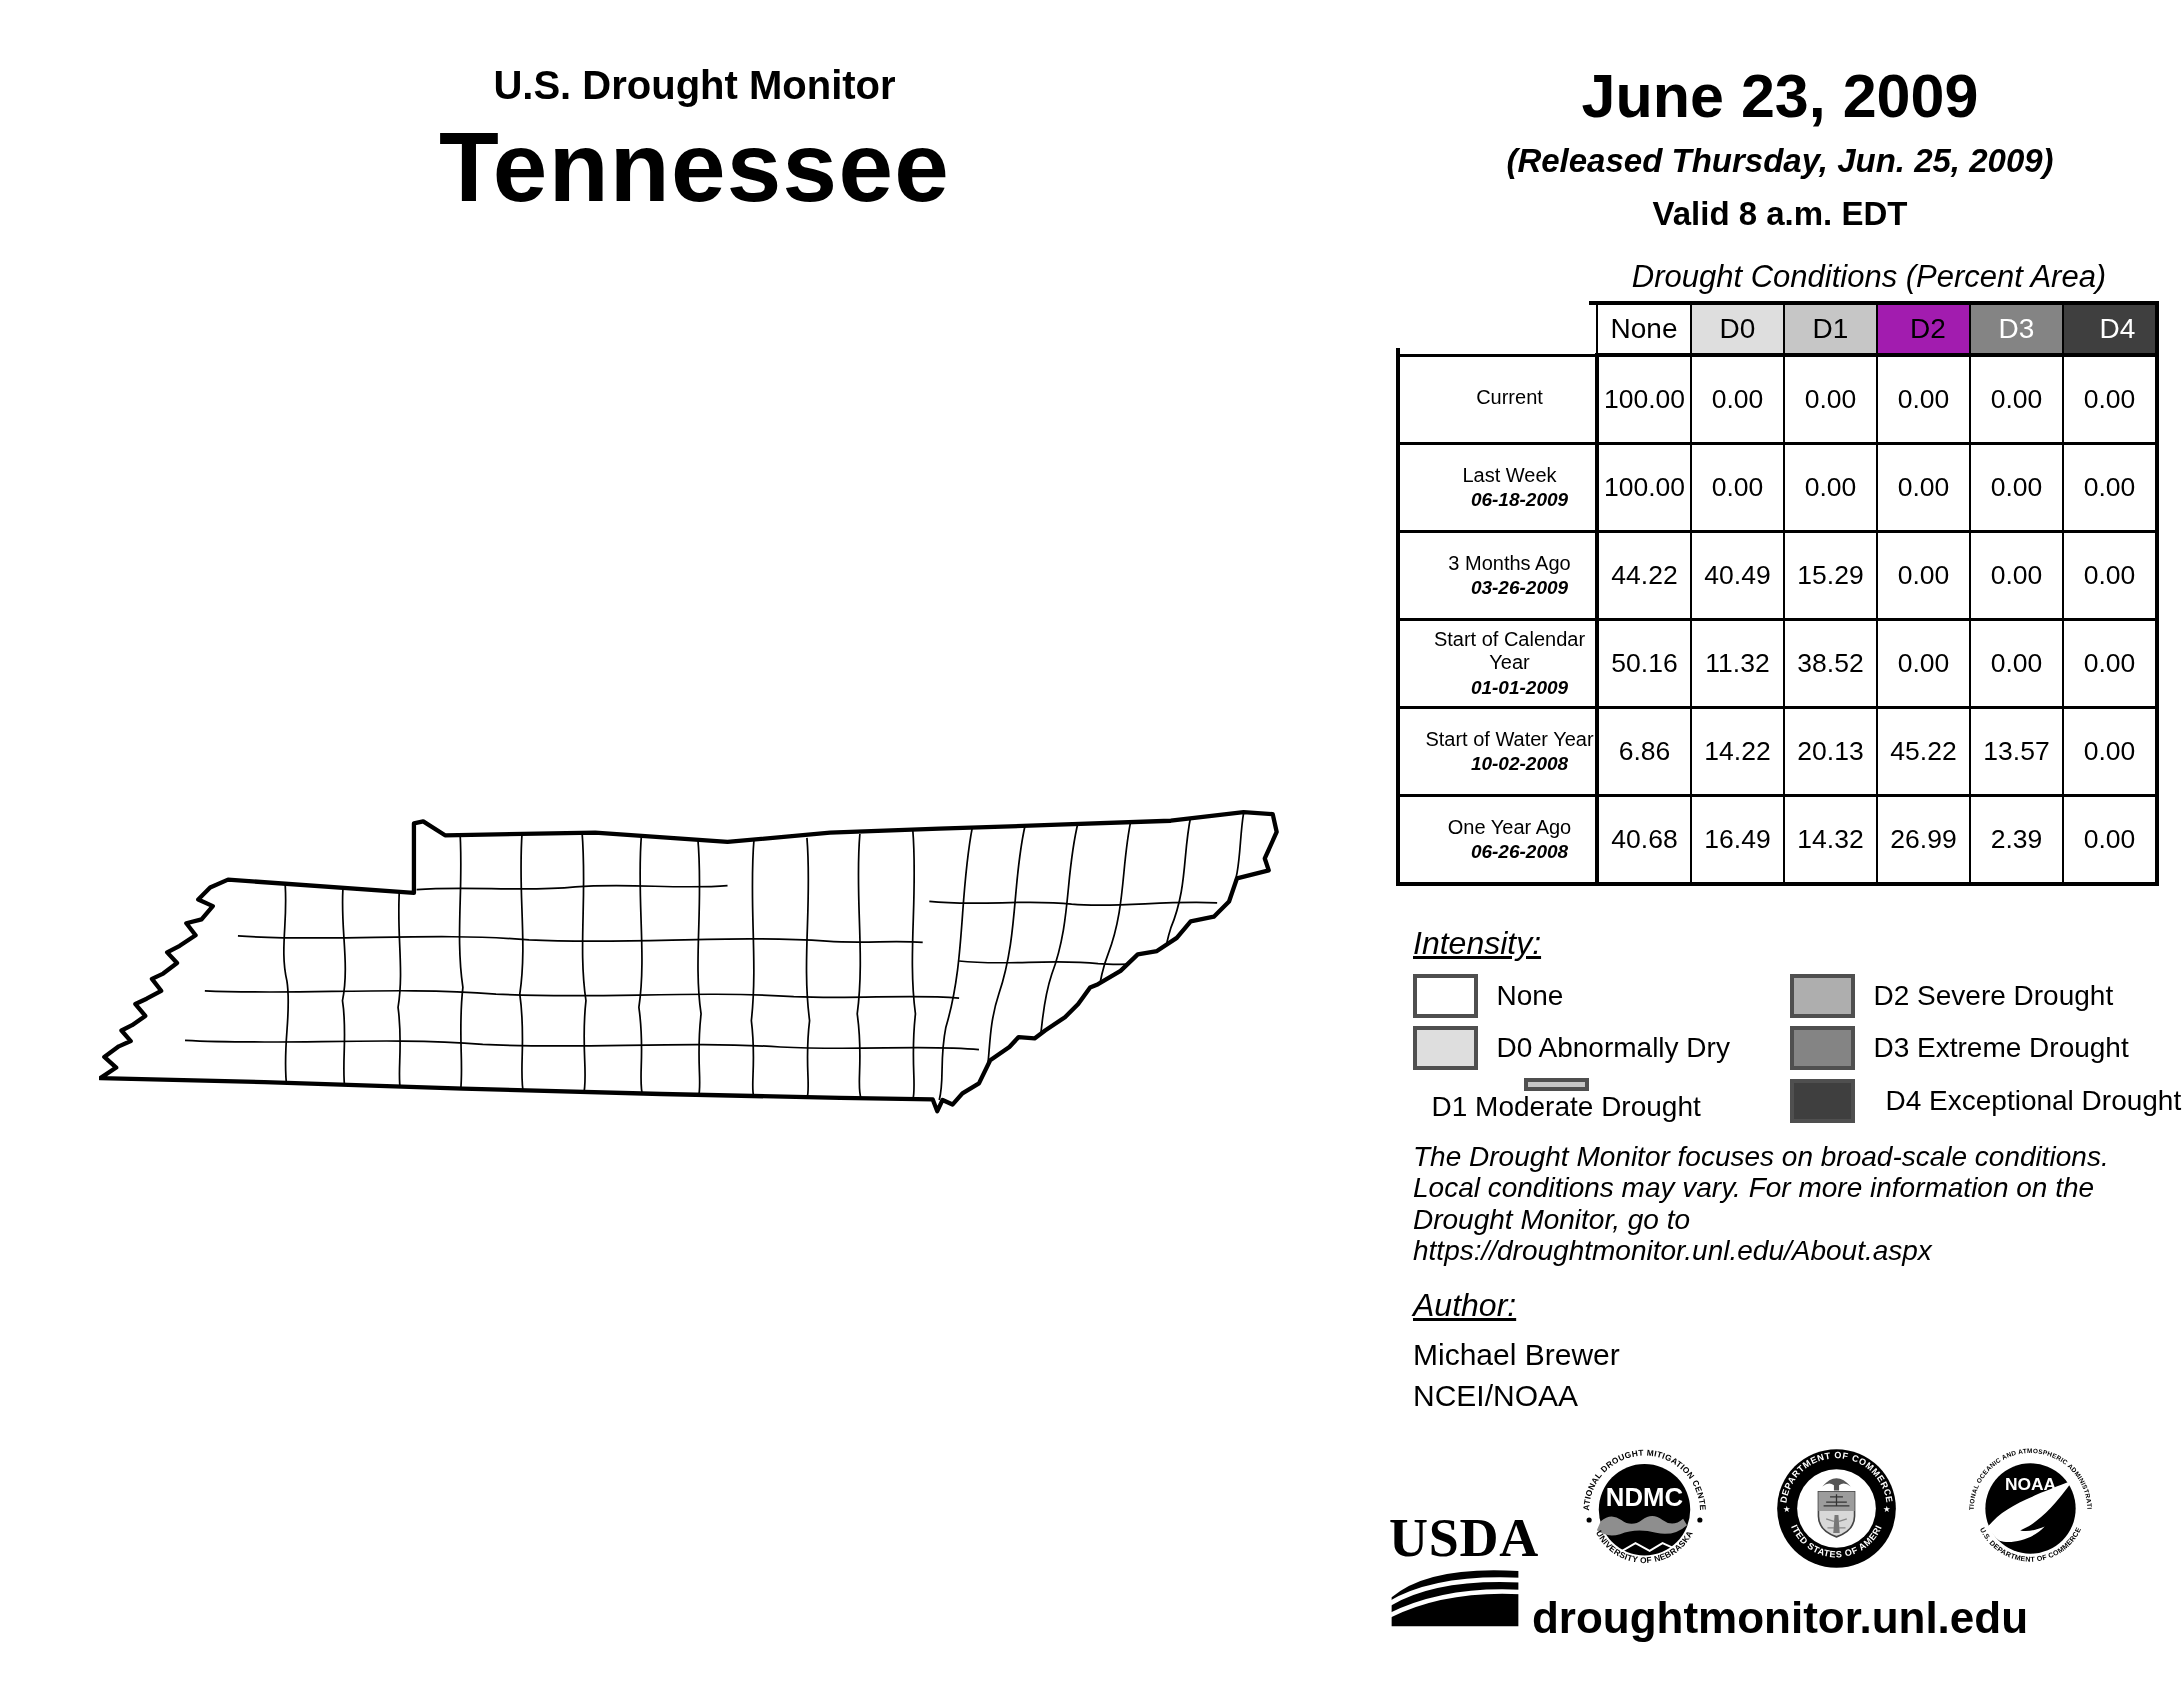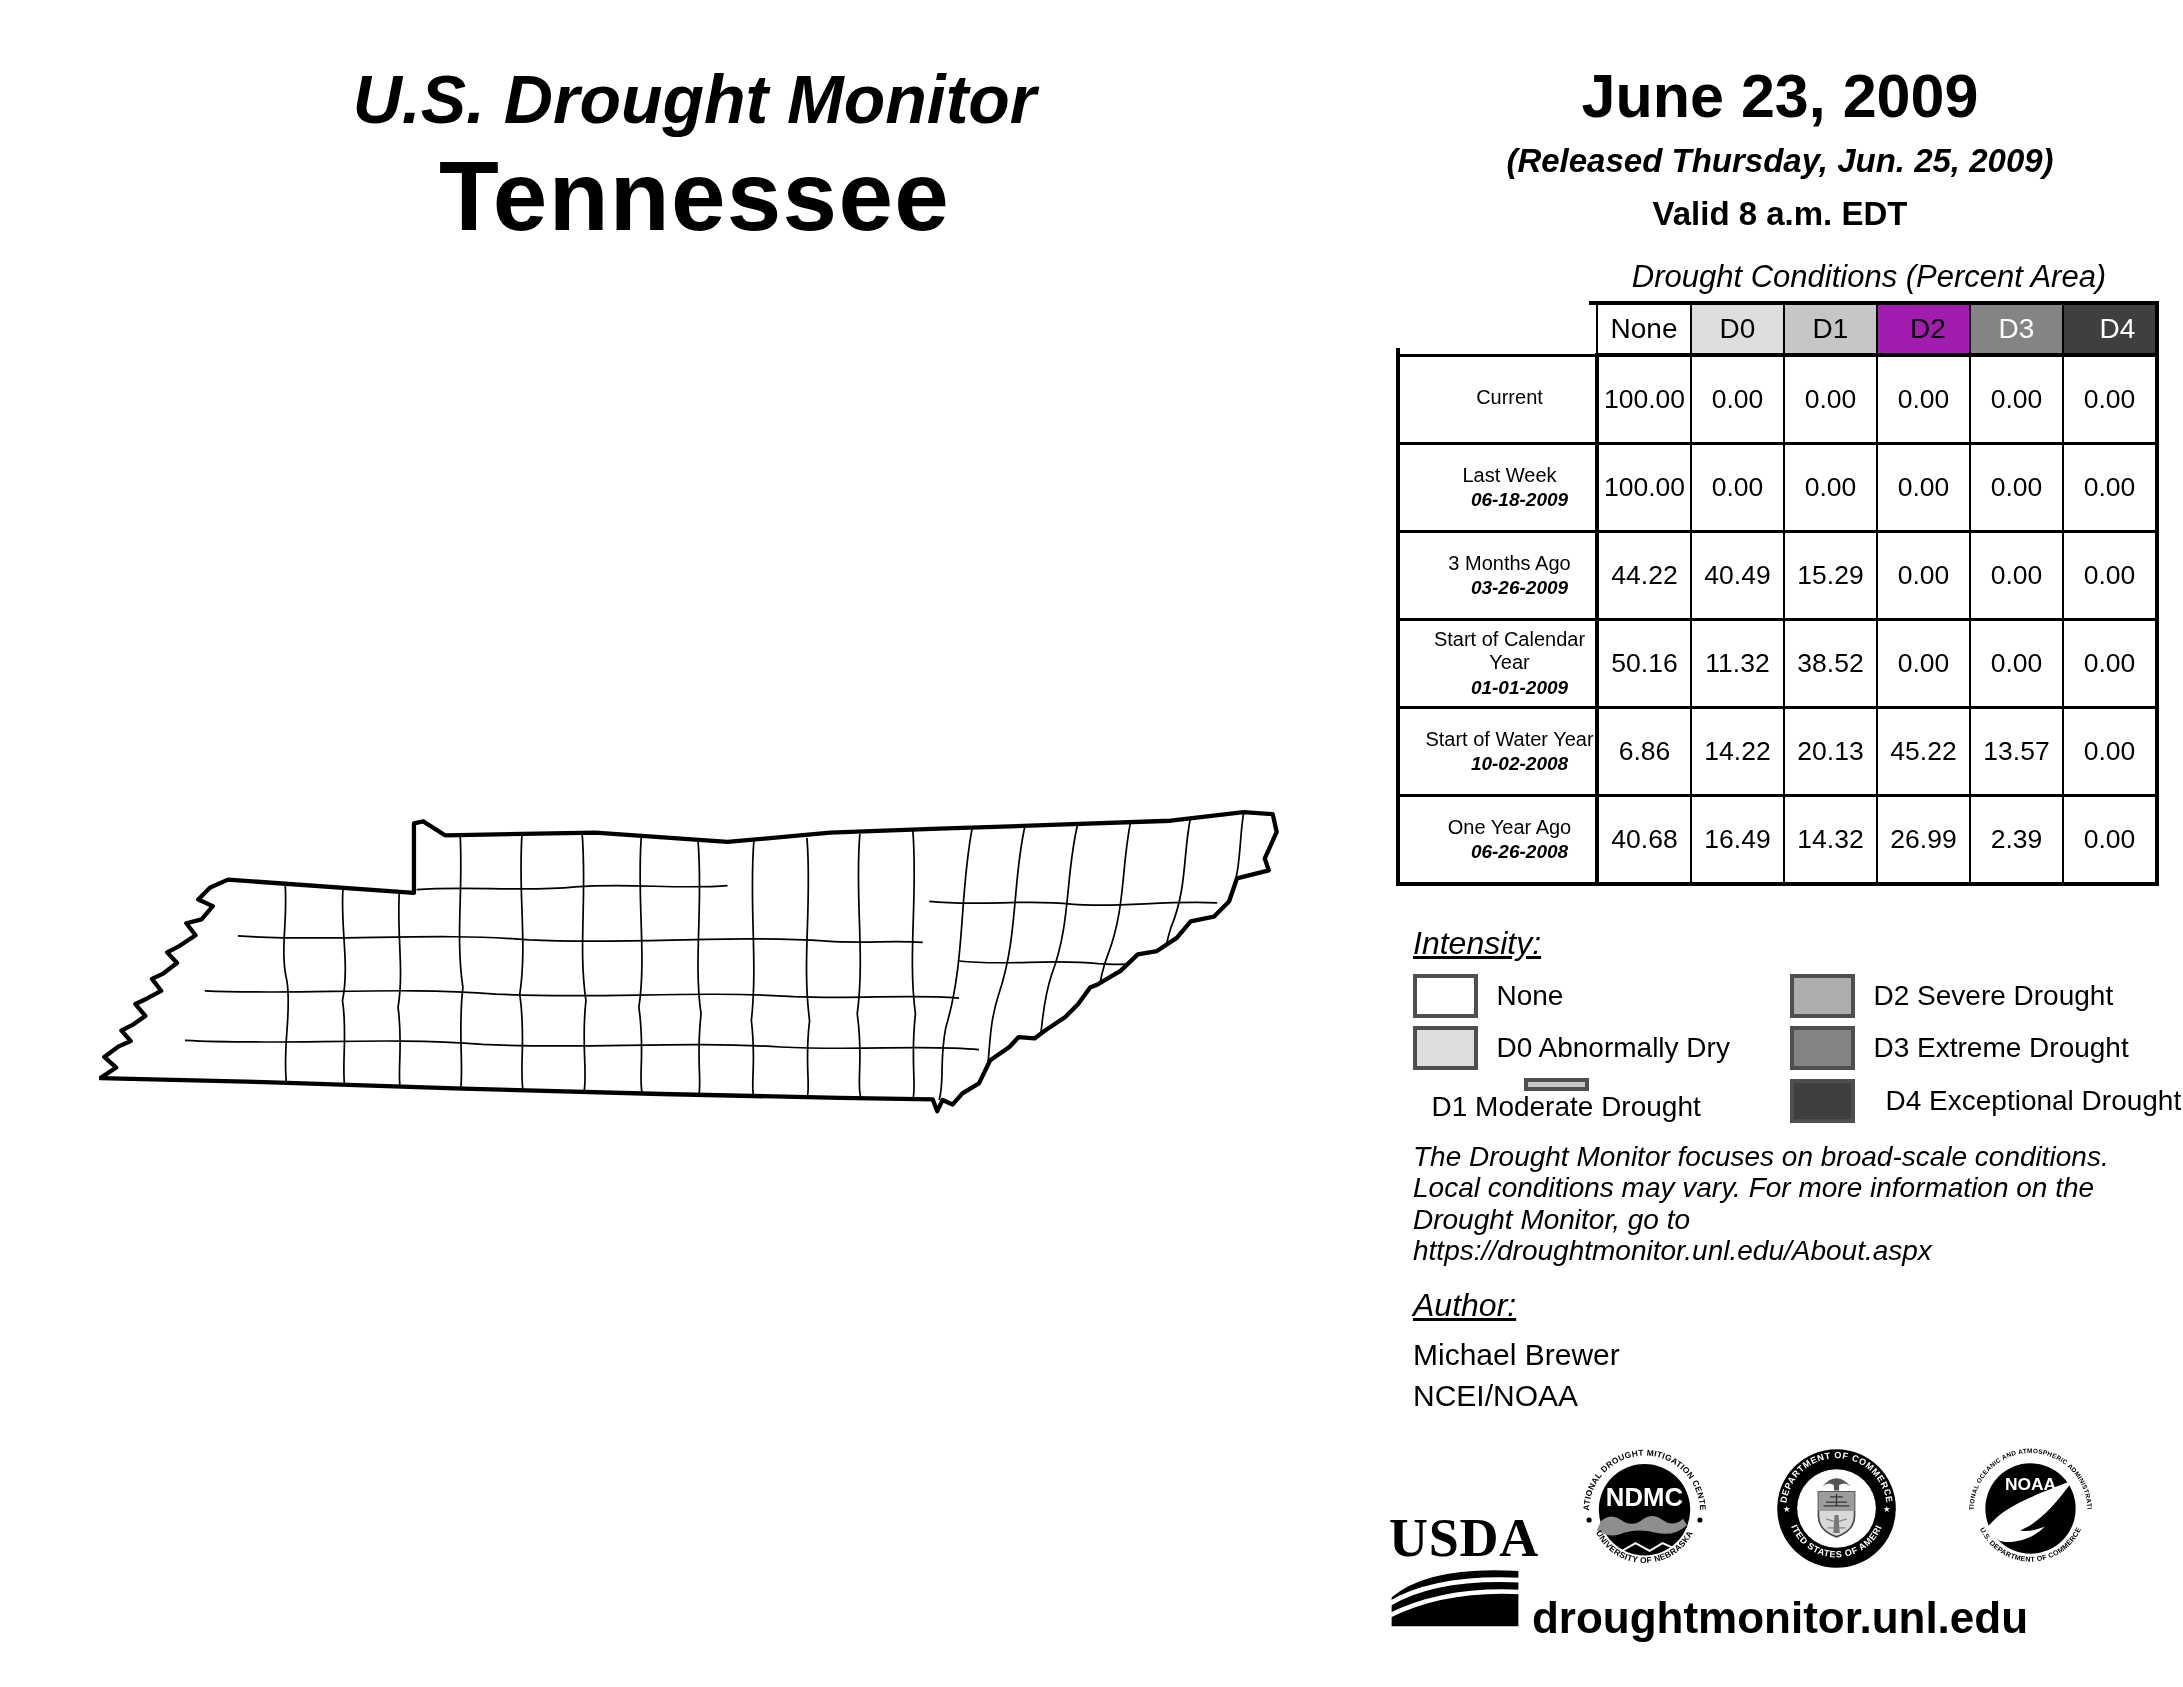--- a/index.html
+++ b/index.html
@@ -1,21 +1,21 @@
 <!DOCTYPE html>
 <html style="font-size:10.6px"><head>
 <meta charset="utf-8">
 <style>
   html,body{margin:0;padding:0;background:#fff;}
   body{width:2183px;height:1687px;position:relative;font-family:"Liberation Sans",sans-serif;color:#000;overflow:hidden;}
   .abs{position:absolute;}
 
   
   .title-block{left:132px;top:64px;width:1125px;text-align:center;}
-  .main-title{font-size:68px;font-weight:bold;font-style:italic;line-height:1.05;}
+  .main-title{font-size:40px;font-weight:bold;line-height:1.05;}
   .state-title{font-size:98px;font-weight:bold;line-height:1.0;margin-top:12px;letter-spacing:1.3px;}
   .date-block{left:1350px;top:66px;width:860px;text-align:center;}
   .date-line{font-size:61px;font-weight:bold;line-height:1.0;}
   .released-line{font-size:33px;font-weight:bold;font-style:italic;margin-top:17px;line-height:1.0;}
   .valid-line{font-size:33px;font-weight:bold;margin-top:20px;line-height:1.0;}
 
   
   .tbl-title{left:1588px;top:259px;width:562px;text-align:center;font-size:31px;font-style:italic;}
   table.dm{border-collapse:collapse;position:absolute;left:1396px;top:301px;table-layout:fixed;}
   table.dm{border:4.6px solid #000;}

